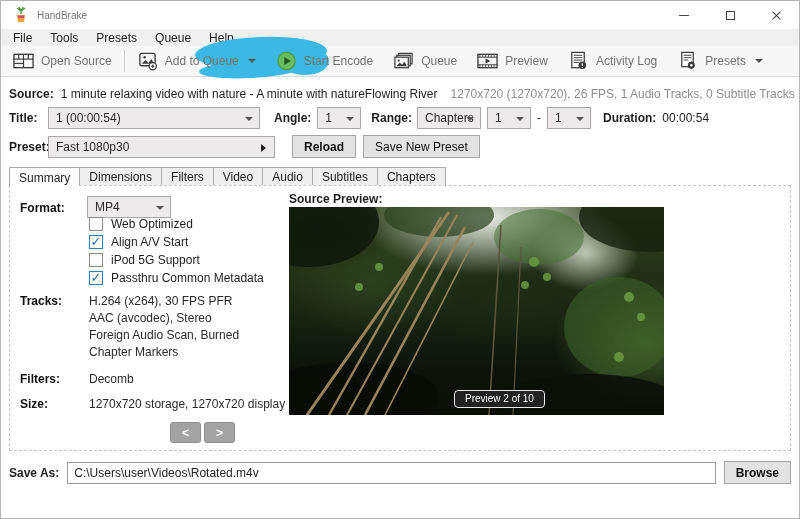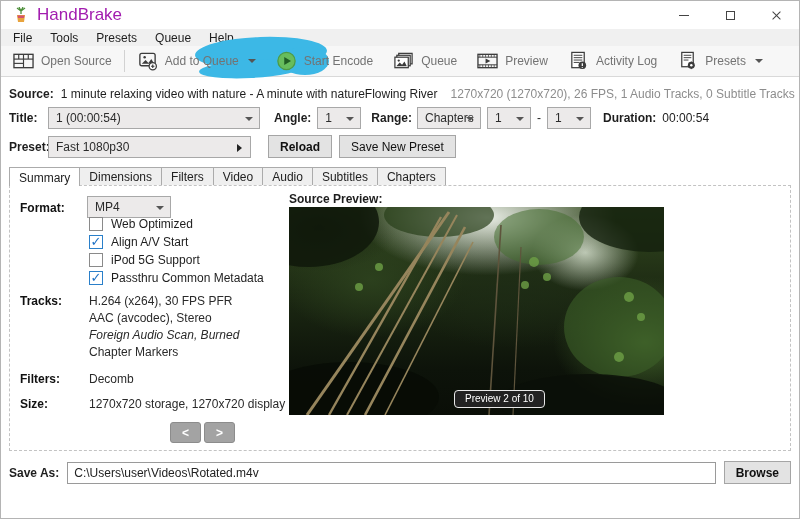--- a/index.html
+++ b/index.html
@@ -3,21 +3,21 @@
 <meta charset="utf-8">
 <style>
   * { margin:0; padding:0; box-sizing:border-box; }
   html,body { width:800px; height:519px; overflow:hidden; }
   body { font-family:"Liberation Sans","DejaVu Sans",sans-serif; font-size:12px; color:#1e1e1e; background:#fff; }
   .app { position:relative; width:800px; height:519px; background:#fff; border:1px solid #b4b4b4; }
 
   
   .titlebar { position:absolute; top:0; left:0; right:0; height:28px; background:#fff; display:flex; align-items:center; }
   .titlebar .logo { margin:0 8px 0 12px; width:16px; height:16px; }
-  .titlebar .wtitle { font-size:17px; color:#a21caf; }
+  .titlebar .wtitle { font-size:10px; color:#737373; }
   .wincontrols { position:absolute; right:0; top:0; height:28px; display:flex; }
   .wbtn { width:46px; height:28px; display:flex; align-items:center; justify-content:center; }
   .glyph-min { width:10px; height:1px; background:#444; }
   .glyph-max { width:9px; height:9px; border:1px solid #444; }
   .glyph-close { position:relative; width:11px; height:11px; }
   .glyph-close::before,.glyph-close::after { content:""; position:absolute; left:5px; top:0; width:1px; height:11px; background:#444; }
   .glyph-close::before { transform:rotate(45deg); }
   .glyph-close::after { transform:rotate(-45deg); }
 
   
@@ -236,21 +236,21 @@
     <div class="combo" style="width:44px;">
       <span>1</span>
       <div class="arr"></div>
     </div>
     <span class="b" style="margin-left:12px; margin-right:6px;">Duration:</span>
     <span>00:00:54</span>
   </div>
 
   <div class="preset-row">
     <span class="b" style="width:39px;">Preset:</span>
-    <div class="combo" style="width:203px;">
+    <div class="combo" style="width:227px;">
       <span>Fast 1080p30</span>
       <div class="arr-right"></div>
     </div>
     <div class="pushbtn" style="margin-left:17px;font-weight:bold;">
       <span>Reload</span>
     </div>
     <div class="pushbtn" style="margin-left:7px;">
       <span>Save New Preset</span>
     </div>
   </div>
@@ -307,21 +307,21 @@
     <div class="cbrow" style="top:85px;">
       <div class="cbox checked">
           <span class="mark">✓</span>
         </div>
       <span>Passthru Common Metadata</span>
     </div>
 
     <span class="pl" style="left:10px; top:108px;">Tracks:</span>
     <span class="pv" style="left:79px; top:108px;">H.264 (x264), 30 FPS PFR</span>
     <span class="pv" style="left:79px; top:125px;">AAC (avcodec), Stereo</span>
-    <span class="pv" style="left:79px; top:142px;font-style:italic;">Foreign Audio Scan, Burned</span>
+    <span class="pv" style="left:79px; top:142px;">Foreign Audio Scan, Burned</span>
     <span class="pv" style="left:79px; top:159px;">Chapter Markers</span>
 
     <span class="pl" style="left:10px; top:186px;">Filters:</span>
     <span class="pv" style="left:79px; top:186px;">Decomb</span>
 
     <span class="pl" style="left:10px; top:211px;">Size:</span>
     <span class="pv" style="left:79px; top:211px;">1270x720 storage, 1270x720 display</span>
 
     <span class="preview-label">Source Preview:</span>
 

